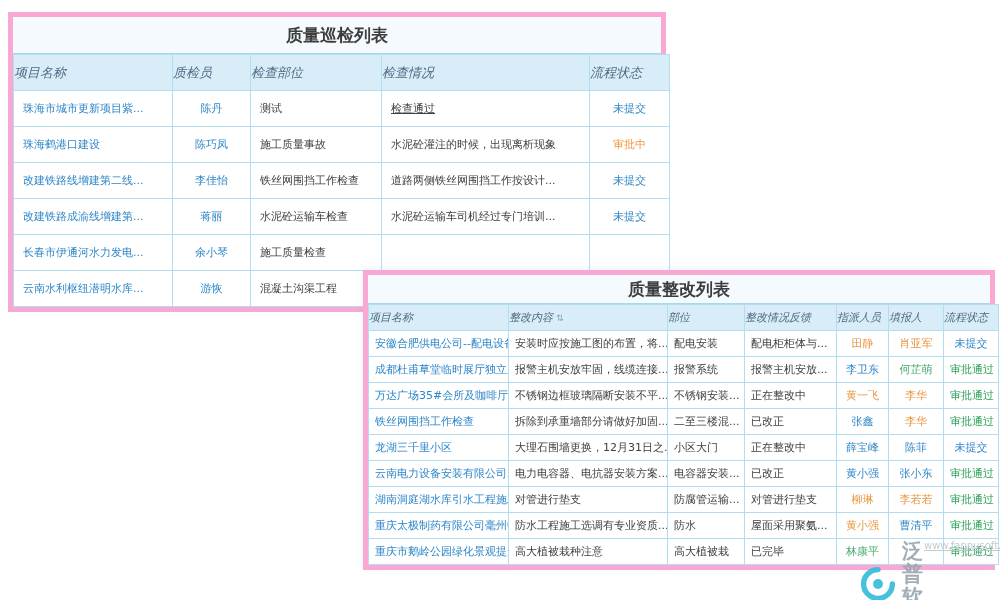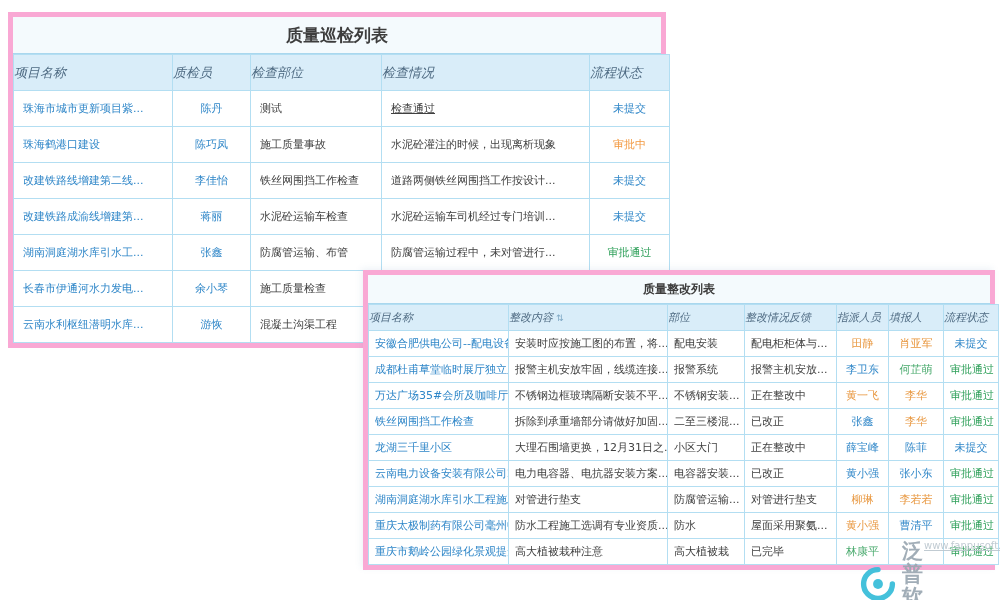--- a/index.html
+++ b/index.html
@@ -10,21 +10,21 @@
     color:#404040;
   }
   .panel { position:absolute; background:#701a75; border:5px solid #f9a8d4; }
   .panel-inspection { left:8px; top:12px; width:658px; z-index:1; }
   .panel-rectify   { left:363px; top:270px; width:632px; z-index:2; box-shadow:-2px -2px 6px rgba(120,160,190,0.12); }
   .panel-title {
     text-align:center; font-weight:bold; color:#3d3d3d;
     background:#f4fafd; border-bottom:1px solid #a9d7ee;
   }
   .panel-inspection .panel-title { height:37px; line-height:37px; font-size:17px; }
-  .panel-rectify   .panel-title { height:29px; line-height:29px; font-size:12px; }
+  .panel-rectify   .panel-title { height:29px; line-height:29px; font-size:17px; }
 
   table { width:100%; border-collapse:collapse; table-layout:fixed; background:#fff; }
   th, td { border:1px solid #b3def2; overflow:hidden; white-space:nowrap; }
   th { background:#d9edf9; color:#4f6b83; font-weight:500; text-align:left;font-style:italic; }
 
   .panel-inspection th { height:36px; font-size:13px; }
   .panel-inspection td { height:36px; font-size:11px; padding:0 9px; }
   .panel-rectify th { height:26px; font-size:11px; }
   .panel-rectify td { height:26px; font-size:11px; padding:0 6px; }
 
@@ -97,27 +97,20 @@
           <td class="td-left c-dark">铁丝网围挡工作检查</td>
           <td class="td-left c-dark ">道路两侧铁丝网围挡工作按设计...</td>
           <td class="td-center st-blue">未提交</td>
         </tr>
         <tr>
           <td class="td-left c-link">改建铁路成渝线增建第...</td>
           <td class="td-center c-link">蒋丽</td>
           <td class="td-left c-dark">水泥砼运输车检查</td>
           <td class="td-left c-dark ">水泥砼运输车司机经过专门培训...</td>
           <td class="td-center st-blue">未提交</td>
-        </tr>
-        <tr>
-          <td class="td-left c-link">湖南洞庭湖水库引水工...</td>
-          <td class="td-center c-link">张鑫</td>
-          <td class="td-left c-dark">防腐管运输、布管</td>
-          <td class="td-left c-dark ">防腐管运输过程中，未对管进行...</td>
-          <td class="td-center st-green">审批通过</td>
         </tr>
         <tr>
           <td class="td-left c-link">长春市伊通河水力发电...</td>
           <td class="td-center c-link">余小琴</td>
           <td class="td-left c-dark">施工质量检查</td>
           <td class="td-left c-dark "></td>
           <td class="td-center st-blue"></td>
         </tr>
         <tr>
           <td class="td-left c-link">云南水利枢纽潜明水库...</td>

